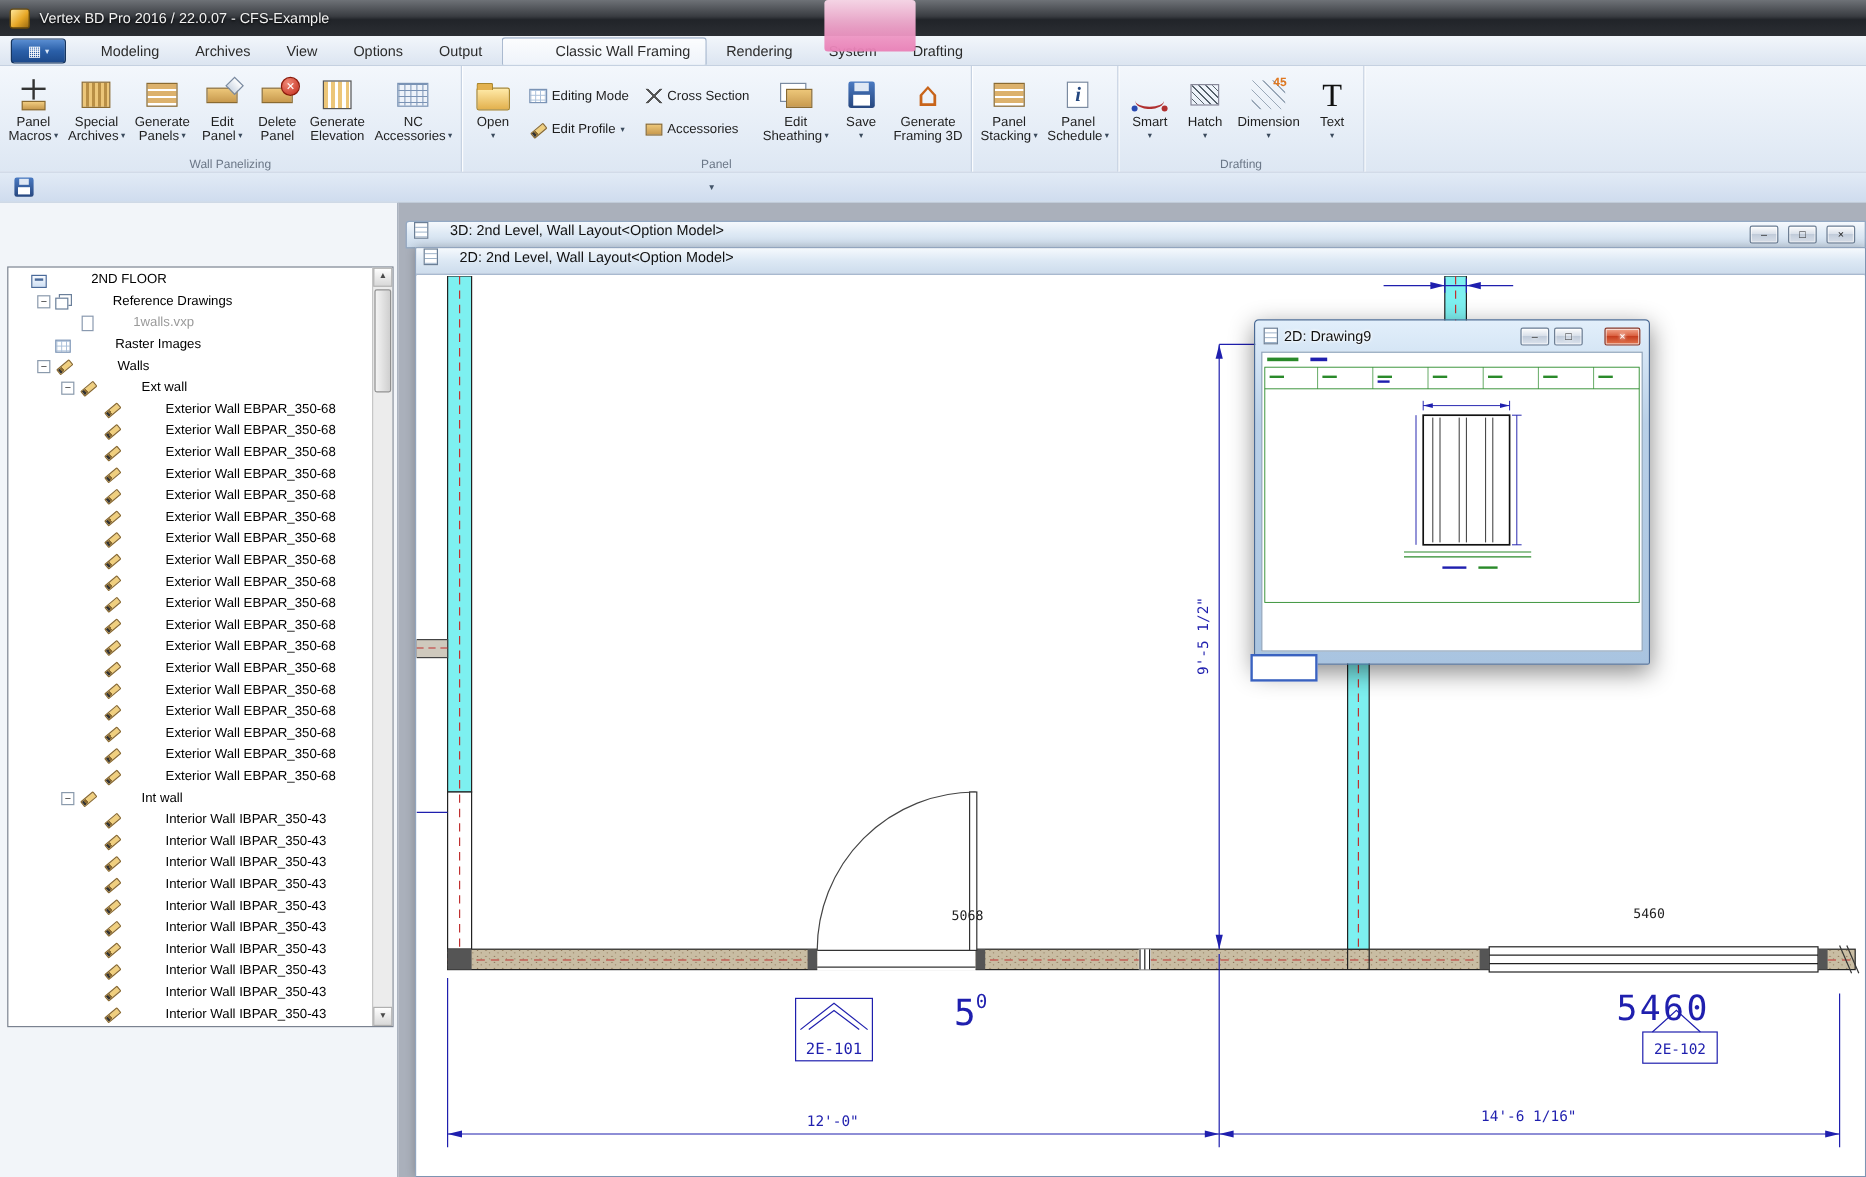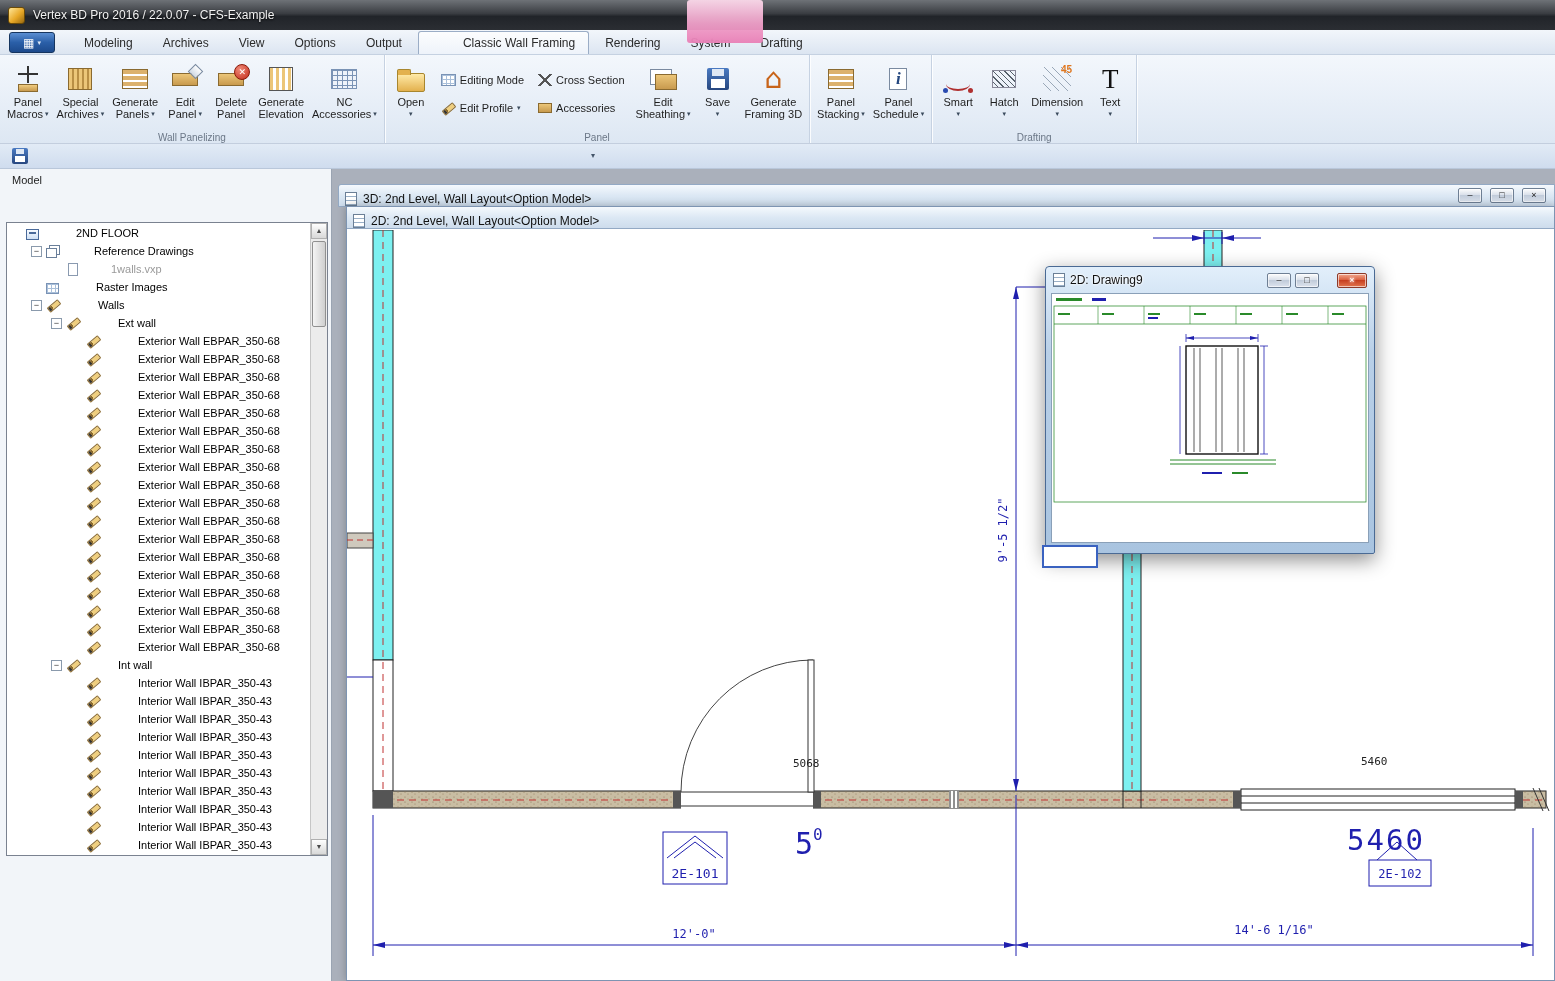--- a/index.html
+++ b/index.html
@@ -160,21 +160,21 @@
   .sbtn{position:absolute;left:0;width:16px;height:16px;background:linear-gradient(#fefefe,#d8d8d8);
     border:1px solid #b0b0b0;text-align:center;font-size:7px;line-height:14px;color:#4a4a4a;}
   .sbtn.up{top:0;} .sbtn.down{bottom:0;}
   .sthumb{position:absolute;left:1px;top:18px;width:14px;height:86px;border:1px solid #909090;border-radius:2px;
     background:linear-gradient(90deg,#f4f4f4,#cfcfcf);}
 
   
   .mdi{position:absolute;left:332px;top:169px;right:0;bottom:0;background:#aab0bb;overflow:hidden;}
   .doc-icon{width:12px;height:14px;flex:none;background:#fff;border:1px solid #6b7f96;
     background-image:linear-gradient(#9ab0c8 1px,transparent 1px);background-size:100% 4px;background-position:0 3px;}
-  .mdi-titlebar{display:flex;align-items:flex-end;gap:6px;padding:0 6px;font-size:12px;color:#111;
+  .mdi-titlebar{display:flex;align-items:flex-start;gap:18px;padding:0 6px;font-size:12px;color:#111;
     background:linear-gradient(#f5f9fd,#dce8f4 50%,#cddcec);border:1px solid #93a9c4;}
   .back-titlebar{position:absolute;left:6px;top:15px;right: 0;height:23px;border-radius:3px 0 0 0;z-index:10;}
   .winbtns{position:absolute;right:8px;top:3px;display:flex;gap:8px;}
   .aero-btn{width:24px;height:15px;border:1px solid #6e7f94;border-radius:2px;text-align:center;
     font-size:9px;line-height:13px;color:#222;
     background:linear-gradient(#fdfdfd,#d9e0ea 45%,#bec9d8 45%,#dde4ee);
     box-shadow:inset 0 0 0 1px rgba(255,255,255,.6);}
   .aero-btn.close-red{width:30px;border-color:#8c3a2a;color:#fff;
     background:linear-gradient(#f2a88f,#da603f 45%,#c43a1c 45%,#e2764f);}
   .front-window{position:absolute;left:14px;top:37px;right:0;bottom:0;z-index:20;background:#fff;
@@ -428,21 +428,20 @@
       </div>
     </div>
 </div>
 
 <div class="quickrow">
   <span class="qsave"></span>
   <span class="collapse-chevron">▾</span>
 </div>
 
 <div class="sidebar">
-  <div class="panel-title">Model</div>
   <div class="tree-box">
     <div class="tree">
         <div class="tree-row" style="padding-left: 4px;">
           <span class="expander hidden"></span>
           <span class="tree-icon ti-floor"></span>
           <span class="tree-label">2ND FLOOR</span>
         </div>
         <div class="tree-row" style="padding-left: 24px;">
           <span class="expander">−</span>
           <span class="tree-icon ti-refdwg"></span>

